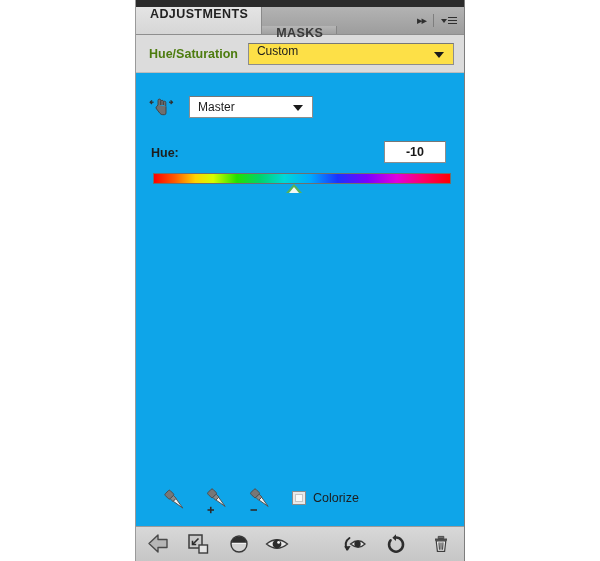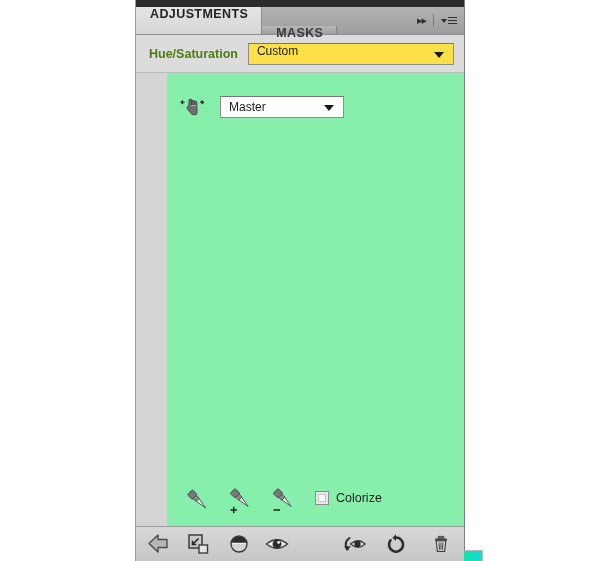--- a/index.html
+++ b/index.html
@@ -164,23 +164,22 @@
     width: 0; height: 0;
     border-left: 5.5px solid transparent;
     border-right: 5.5px solid transparent;
     border-top: 6px solid #1a1a1a;
   }
 
   
   .body {
     flex: 1 1 auto;
     position: relative;
-    background: #86efac;
+    background: #0ea5e9;
     padding: 0;
-    margin-left: 31px;
   }
 
   
   .master-row {
     position: absolute;
     left: 13px; top: 20px;
     width: 300px;
     height: 28px;
     display: flex;
     align-items: center;
@@ -302,21 +301,21 @@
     left: -5px; top: 3px;
     width: 0; height: 0;
     border-left: 5px solid transparent;
     border-right: 5px solid transparent;
     border-bottom: 6px solid #f2f7f2;
   }
 
   
   .tools-row {
     position: absolute;
-    left: 0; top: 405px;
+    left: 8px; top: 405px;
     width: 330px;
     height: 44px;
   }
   .dropper {
     position: absolute;
     top: 8px;
     width: 30px; height: 30px;
     cursor: pointer;
   }
   .dropper.d1 { left: 16px; }
@@ -454,20 +453,32 @@
               <path d="M21.6 6.4 L23.4 8.2 L21.6 10.0"></path>
             </g>
           </svg>
         </div>
         <div class="channel-select">
           <span class="val">Master</span>
           <span class="caret"></span>
         </div>
       </div>
 
+      <div class="slider-group sg-hue">
+        <div class="sg-labelrow">
+          <span class="sg-label">Hue:</span>
+          <span class="sg-field">
+            <span>-10</span>
+          </span>
+        </div>
+        <div class="track-wrap">
+          <div class="track track-hue"></div>
+          <div class="thumb" style="left:47.2%"></div>
+        </div>
+      </div>
 
 
 
       <div class="tools-row">
 
         <div class="dropper d1">
           <svg width="30" height="30" viewBox="0 0 30 30" aria-hidden="true">
             <g transform="rotate(-45 15 15)">
               <rect x="12" y="3" width="7" height="7" rx="1.3" fill="#777777" stroke="#4a4a4a" stroke-width="0.9"></rect>
               <rect x="13.2" y="10" width="4.6" height="4" fill="#8a8a8a" stroke="#4a4a4a" stroke-width="0.8"></rect>

